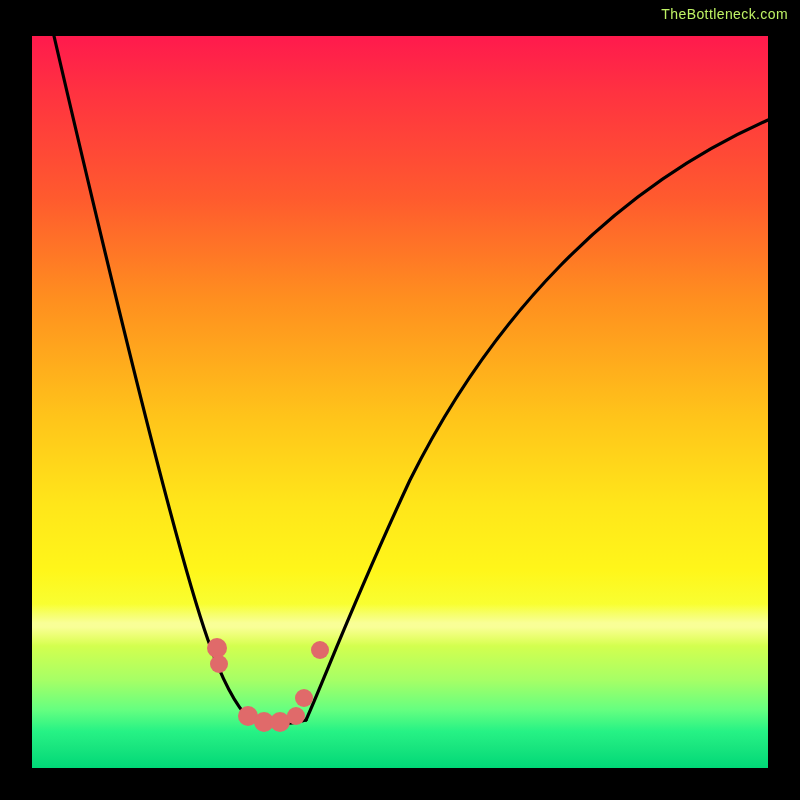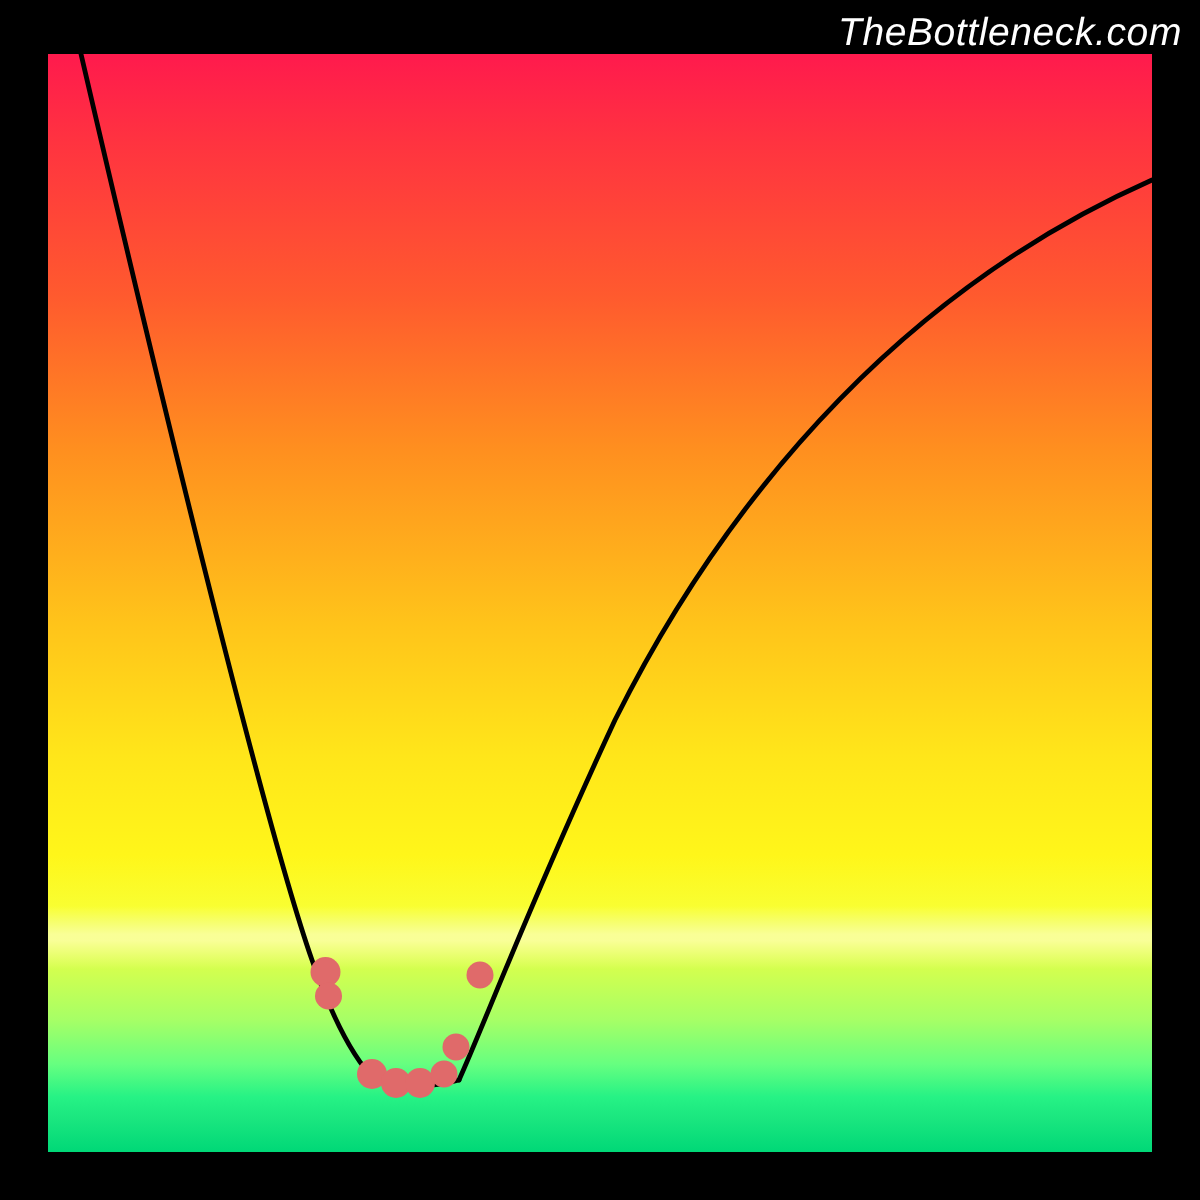--- a/index.html
+++ b/index.html
@@ -47,26 +47,25 @@
     width: 736px;
     top: 604px;
     height: 42px;
     background: linear-gradient(to bottom, rgba(255,255,160,0) 0%, rgba(255,255,180,0.75) 45%, rgba(255,255,180,0.75) 55%, rgba(255,255,160,0) 100%);
     pointer-events: none;
   }
   .watermark {
     position: absolute;
     top: 6px;
     right: 12px;
-    color: #ffffff;
-    font-size: 26px;
+    color: #bef264;
+    font-size: 14px;
     font-weight: 500;
     letter-spacing: 0.4px;
     pointer-events: none;
-    font-style: italic;
   }
   svg.curve-layer {
     position: absolute;
     left: 0;
     top: 0;
     width: 800px;
     height: 800px;
     pointer-events: none;
   }
 </style>

